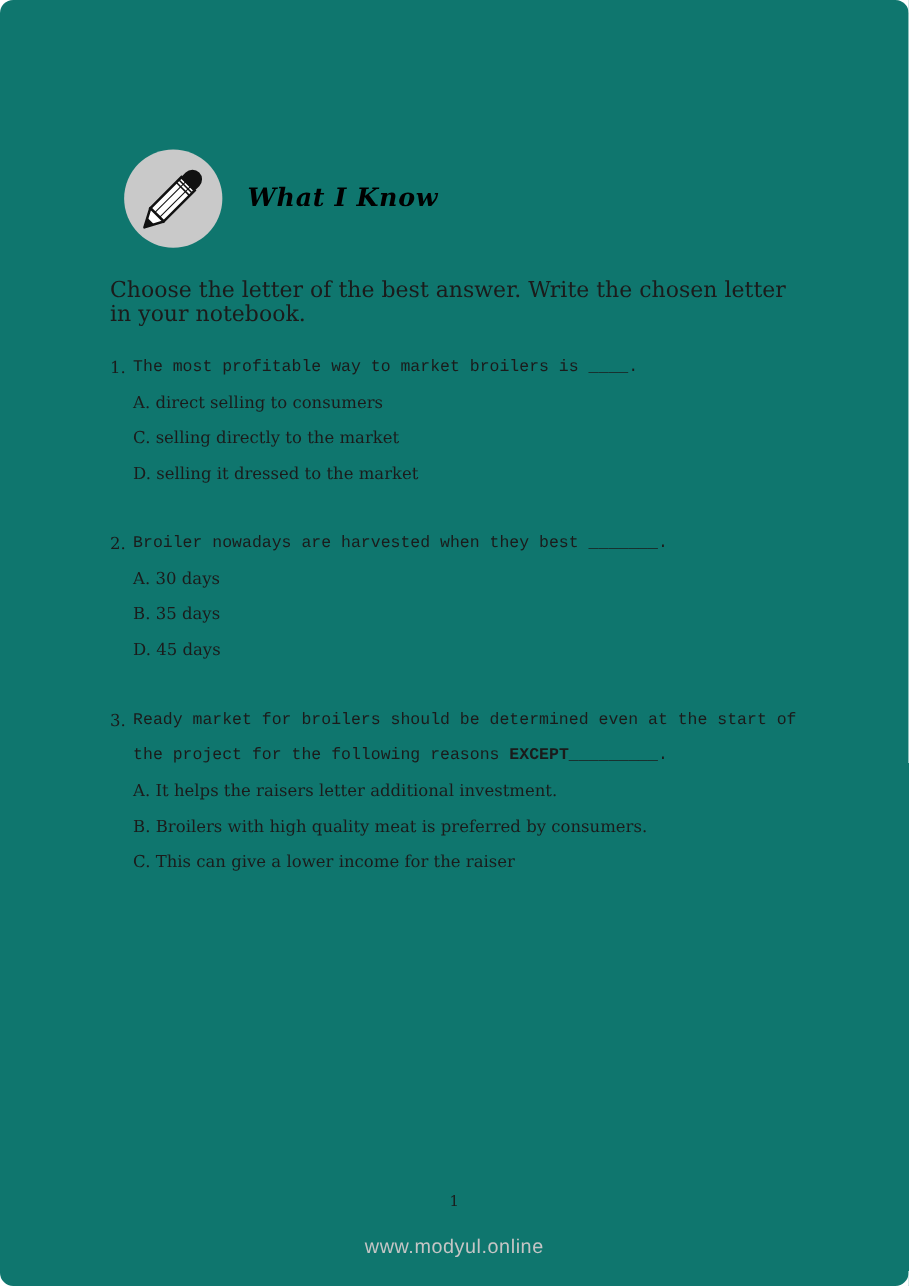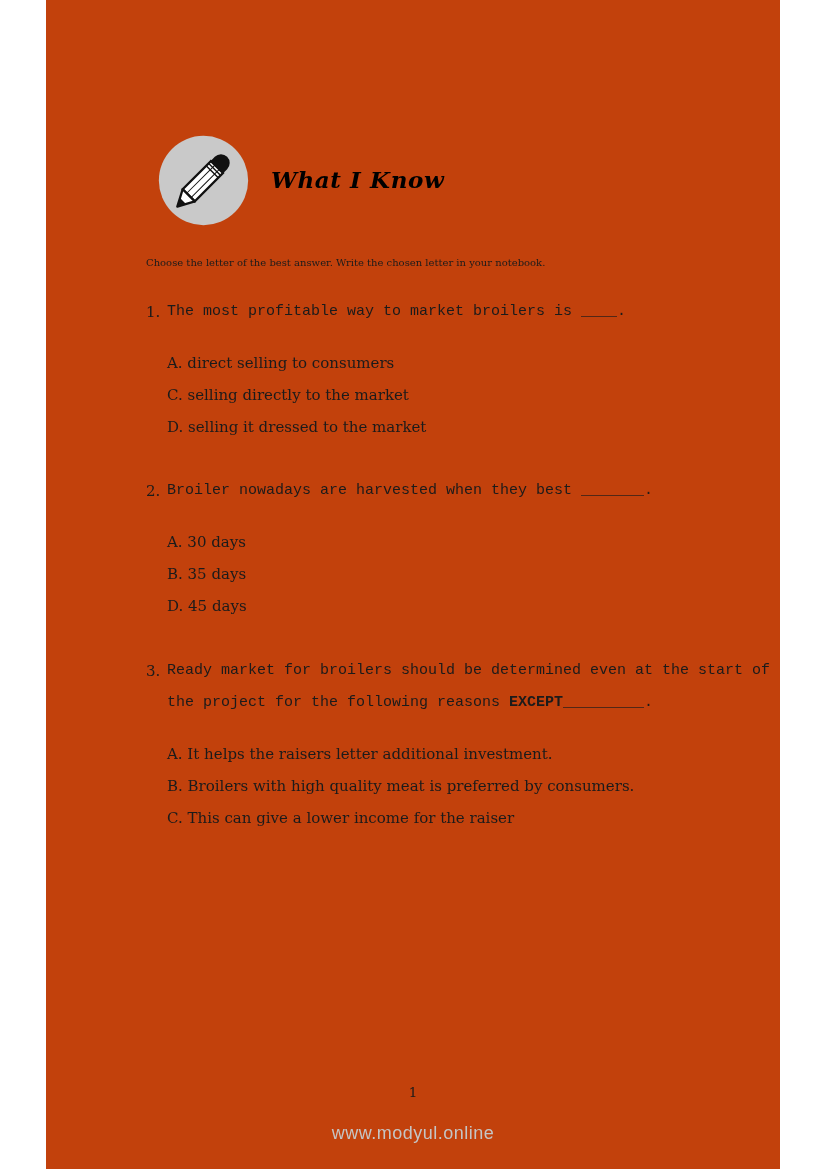--- a/index.html
+++ b/index.html
@@ -1,25 +1,26 @@
 <!DOCTYPE html>
 <html><head>
 <meta charset="utf-8">
 <style>
   * { margin: 0; padding: 0; box-sizing: border-box; }
   html, body { background: #ffffff; }
   .page {
     position: relative;
-    width: 734px;
+    width: 826px;
     height: 1169px;
-    background: #c2410c;
+    background: #0f766e;
     font-family: "DejaVu Serif", "Liberation Serif", serif;
     color: #1b1b1b;
     overflow: hidden;
     margin: 0 auto;
+    border-radius: 12px;
   }
   .icon-circle {
     position: absolute;
     left: 110px;
     top: 133px;
     width: 95px;
     height: 95px;
   }
   .page-title {
     position: absolute;
@@ -31,32 +32,32 @@
     letter-spacing: 0.6px;
     color: #000000;
   }
   .content {
     position: absolute;
     left: 100px;
     top: 252px;
     width: 627px;
   }
   .instruction {
-    font-size: 10px;
+    font-size: 20px;
     line-height: 22px;
   }
   .question { font-size: 15px; }
   .q1 { margin-top: 22px; }
   .q2 { margin-top: 32px; }
   .q3 { margin-top: 33px; }
   .q-line { display: flex; line-height: 32px; }
   .q-num { width: 21px; flex-shrink: 0; }
   .q-text { flex: 1; font-family: Liberation Mono, monospace; }
   .q-bold { font-weight: bold; }
-  .options { list-style: none; padding-left: 21px; margin-top: 19px; }
+  .options { list-style: none; padding-left: 21px; }
   .option { line-height: 32px; }
   .page-number {
     position: absolute;
     left: 0;
     right: 0;
     top: 1084px;
     text-align: center;
     font-size: 13.5px;
     color: #1b1b1b;
   }

